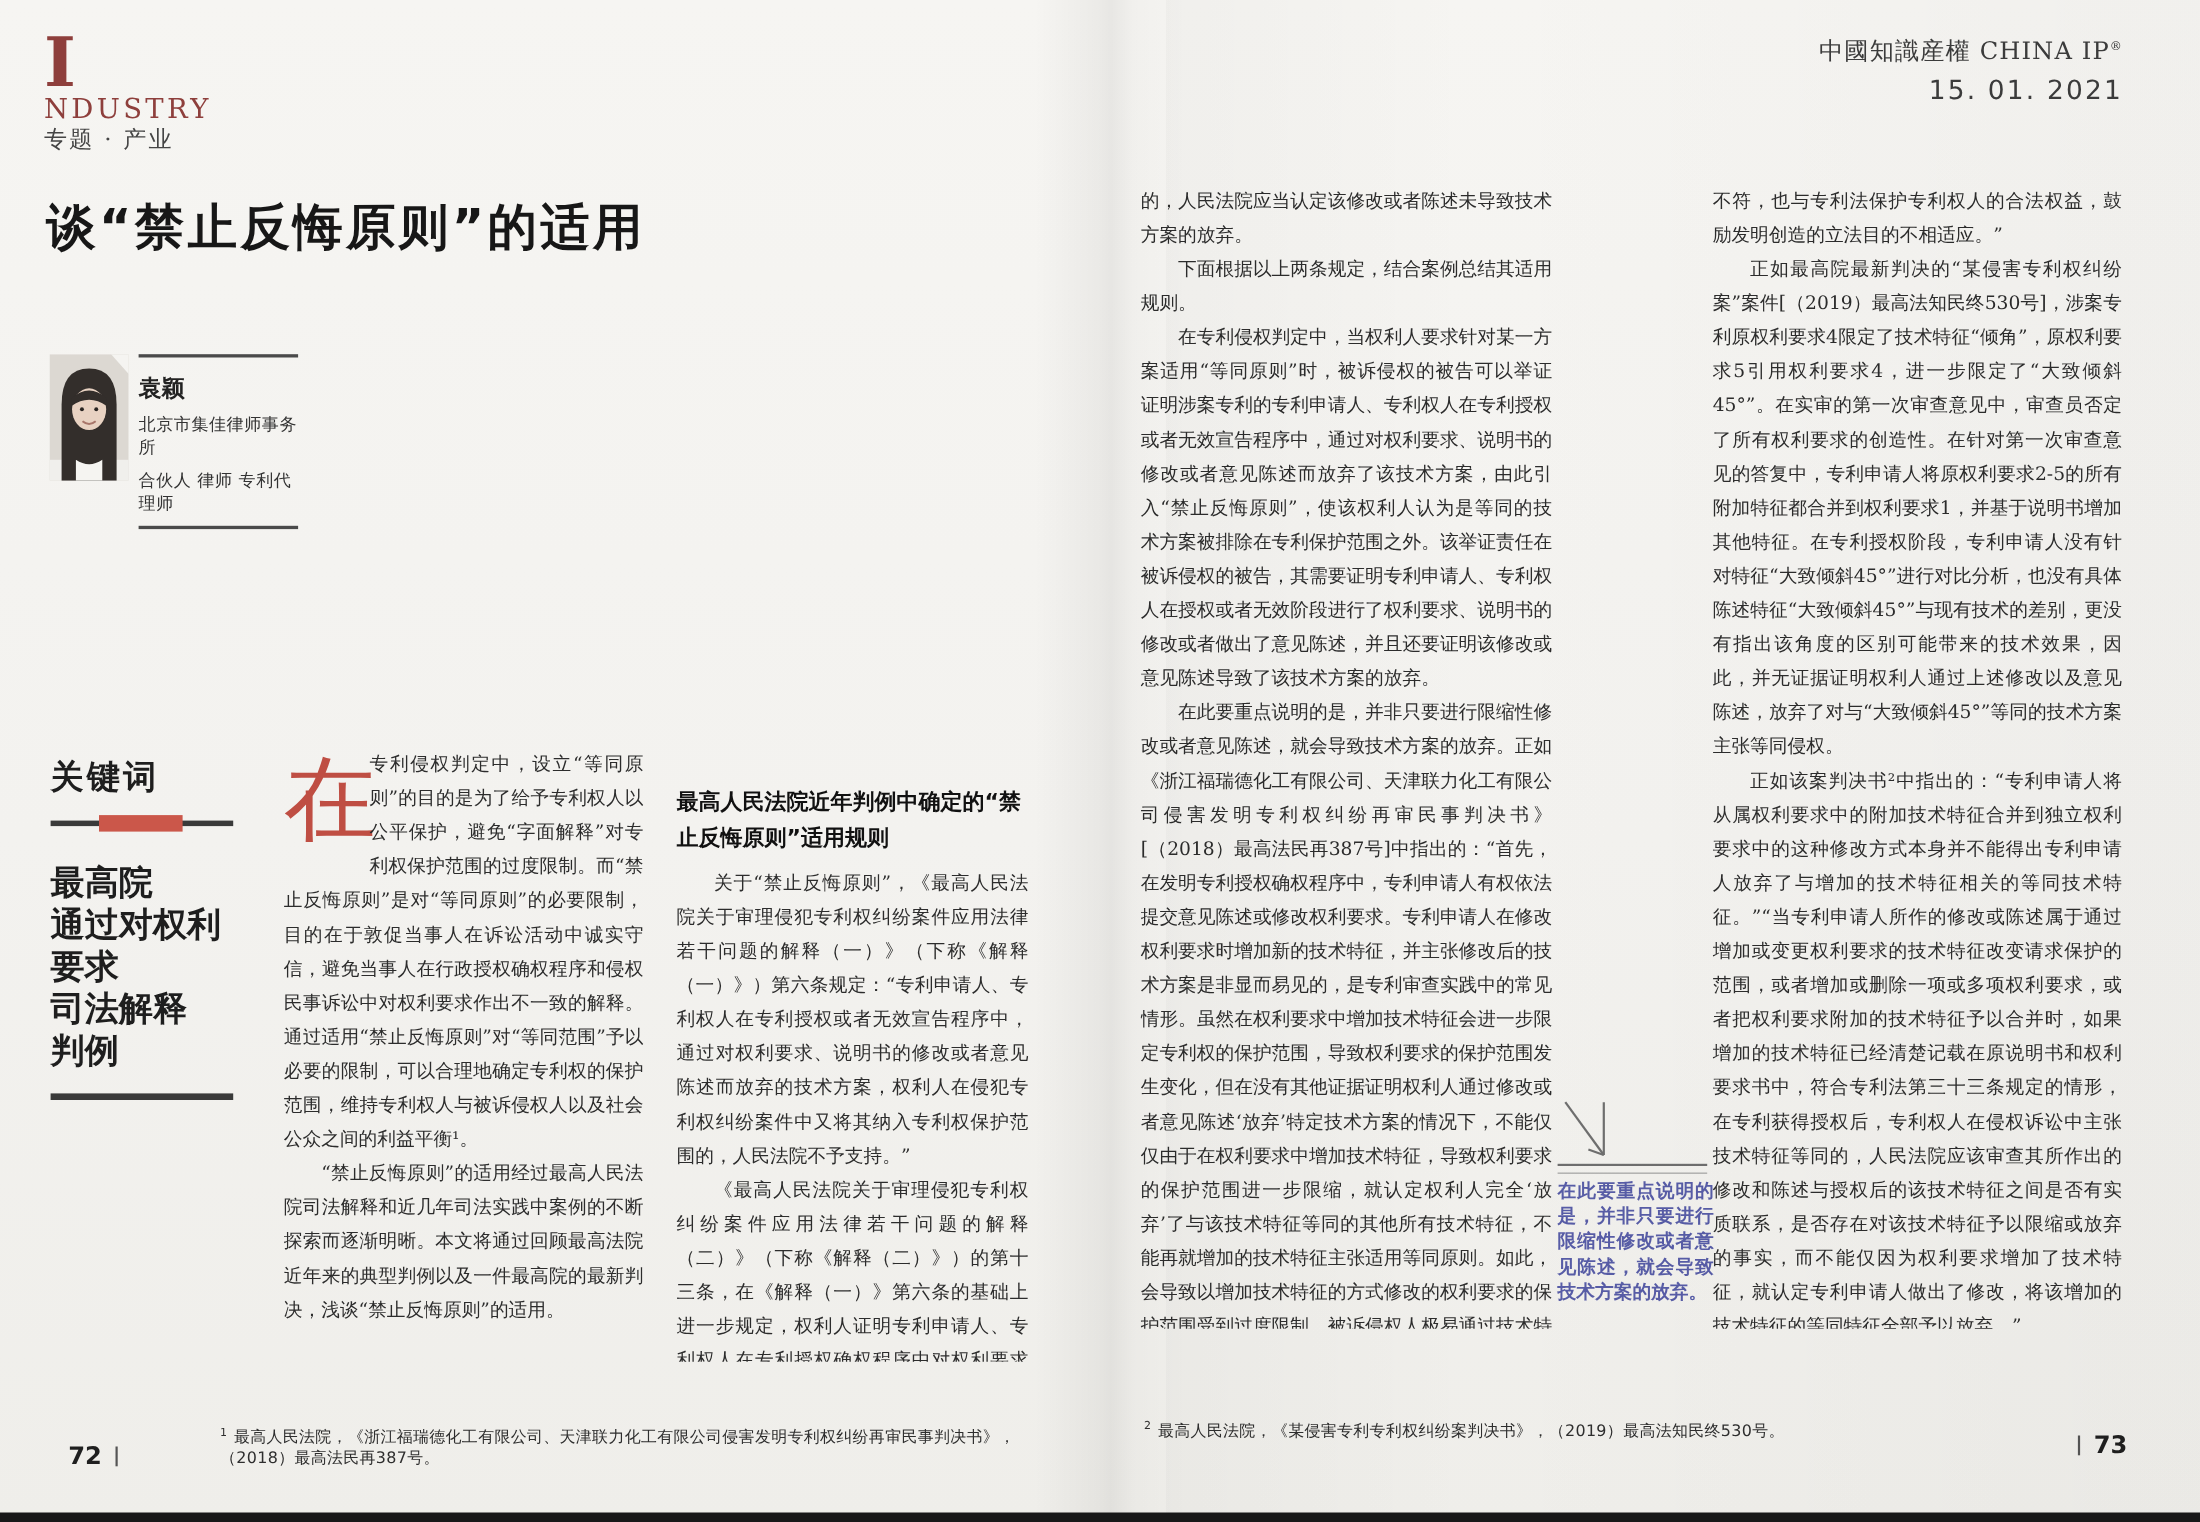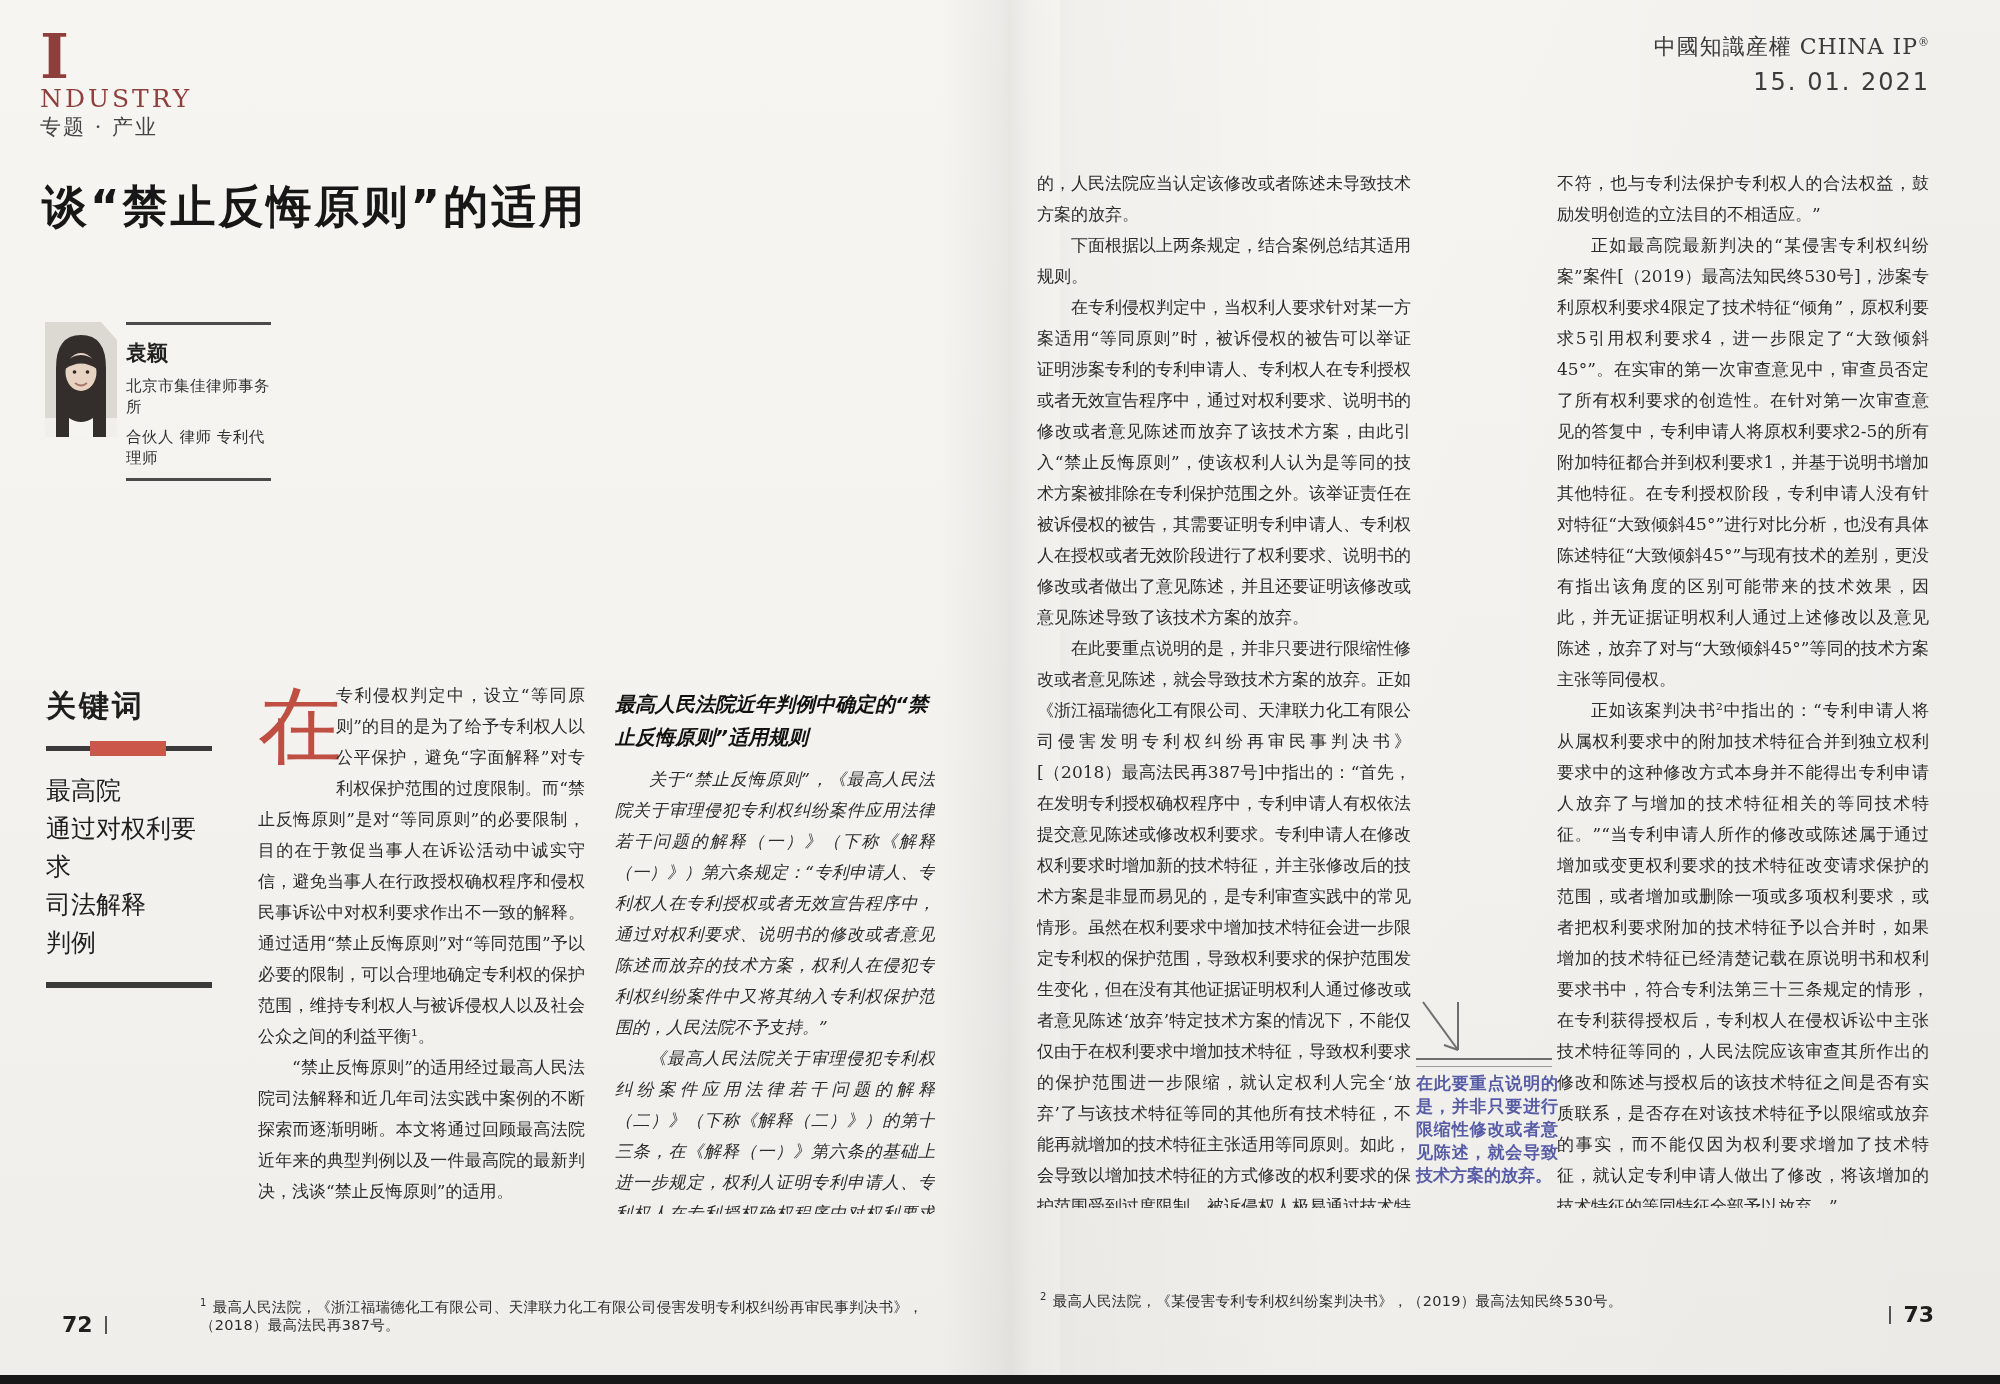--- a/index.html
+++ b/index.html
@@ -37,29 +37,29 @@
   .author-rule.bottom{margin-top:9px;}
   .author-name{font-size:21px;font-weight:bold;color:#222;margin-top:14px;}
   .author-org,.author-role{font-size:15.5px;color:#333;margin-top:9px;letter-spacing:0.5px;}
 
   
   .keywords{position:absolute;left:46px;top:686px;width:166px;text-align:left;}
   .kw-title{font-size:30px;font-weight:bold;color:#1e1e1e;letter-spacing:3px;}
   .kw-divider{position:relative;height:15px;margin-top:14px;}
   .kw-divider .line{position:absolute;left:0;right:0;top:5px;height:5px;background:#3a3a3a;}
   .kw-divider .red{position:absolute;left:44px;top:0;width:76px;height:15px;background:#cb574a;}
-  .kw-items{margin-top:16px;font-size:25px;font-weight:normal;color:#1e1e1e;line-height:38px;}
+  .kw-items{margin-top:28px;font-size:31px;font-weight:bold;color:#1e1e1e;line-height:38px;}
   .kw-bottom{height:6px;background:#3a3a3a;margin-top:20px;}
 
   
   .col{position:absolute;text-align:justify;font-size:17px;line-height:31px;color:#2c2c2c;overflow:hidden;}
   .col p{margin:0;}
   .col p.ind{text-indent:2em;}
   .col-l1{left:258px;top:680px;width:327px;height:520px;}
-  .col-l2{left:615px;top:684px;width:320px;height:530px;font-style:italic;}
+  .col-l2{left:615px;top:708px;width:320px;height:530px;}
   .col-r1{left:1037px;top:168px;width:374px;height:1040px;}
   .col-r2{left:1557px;top:168px;width:372px;height:1040px;}
   .col-heading{font-family:"DejaVu Sans","Liberation Sans",sans-serif;font-weight:bold;
     font-size:20px;line-height:33px;color:#111;margin:4px 0 10px 0;text-align:left;}
   .dropcap{float:left;width:78px;height:96px;font-size:84px;line-height:92px;color:#bf4e43;
     text-align:left;}
 
   
   .pq-arrow{position:absolute;left:1420px;top:998px;}
   .pq-rule{position:absolute;left:1416px;top:1058px;width:136px;height:6px;

